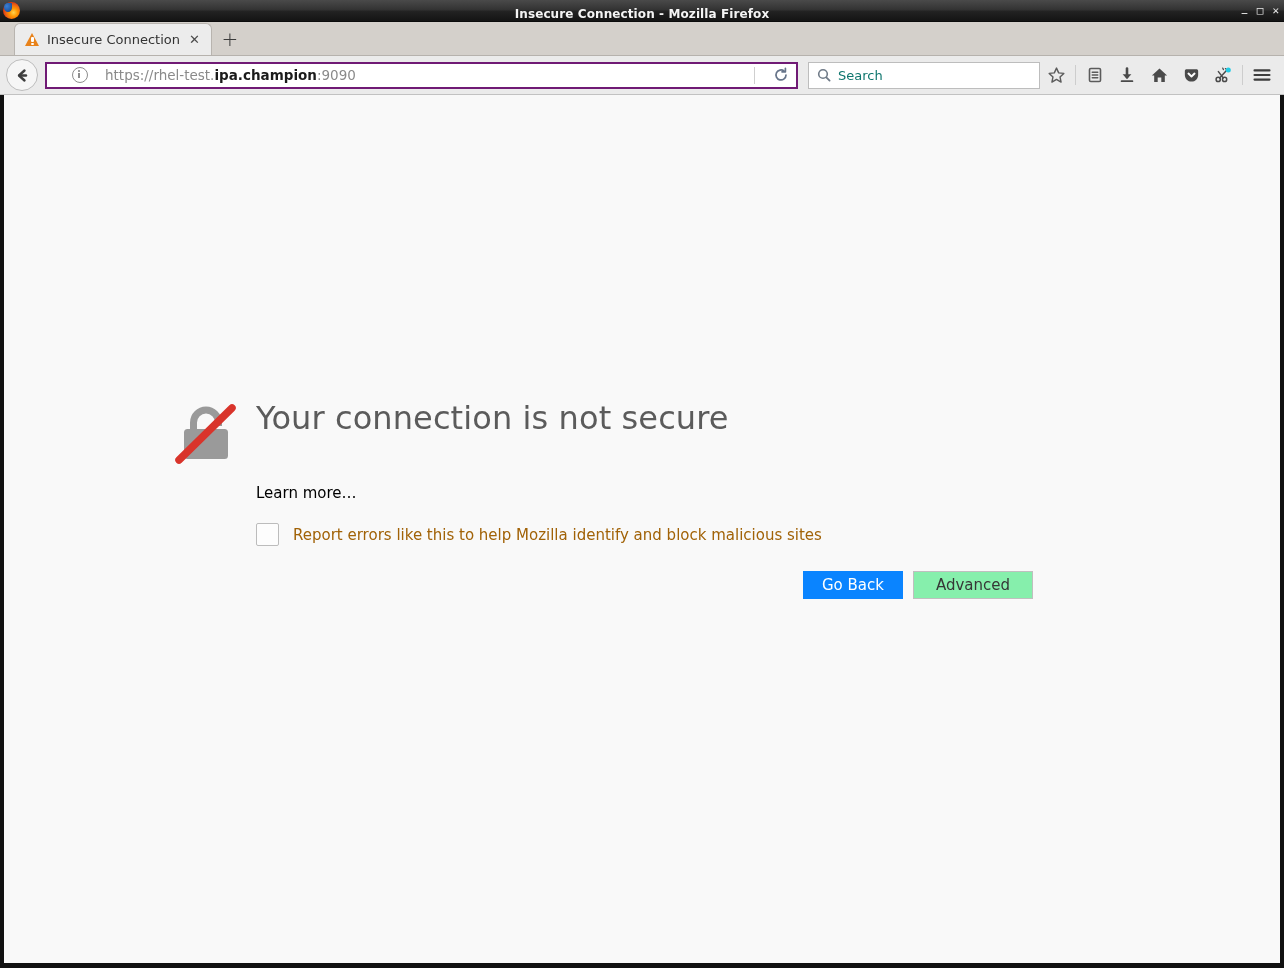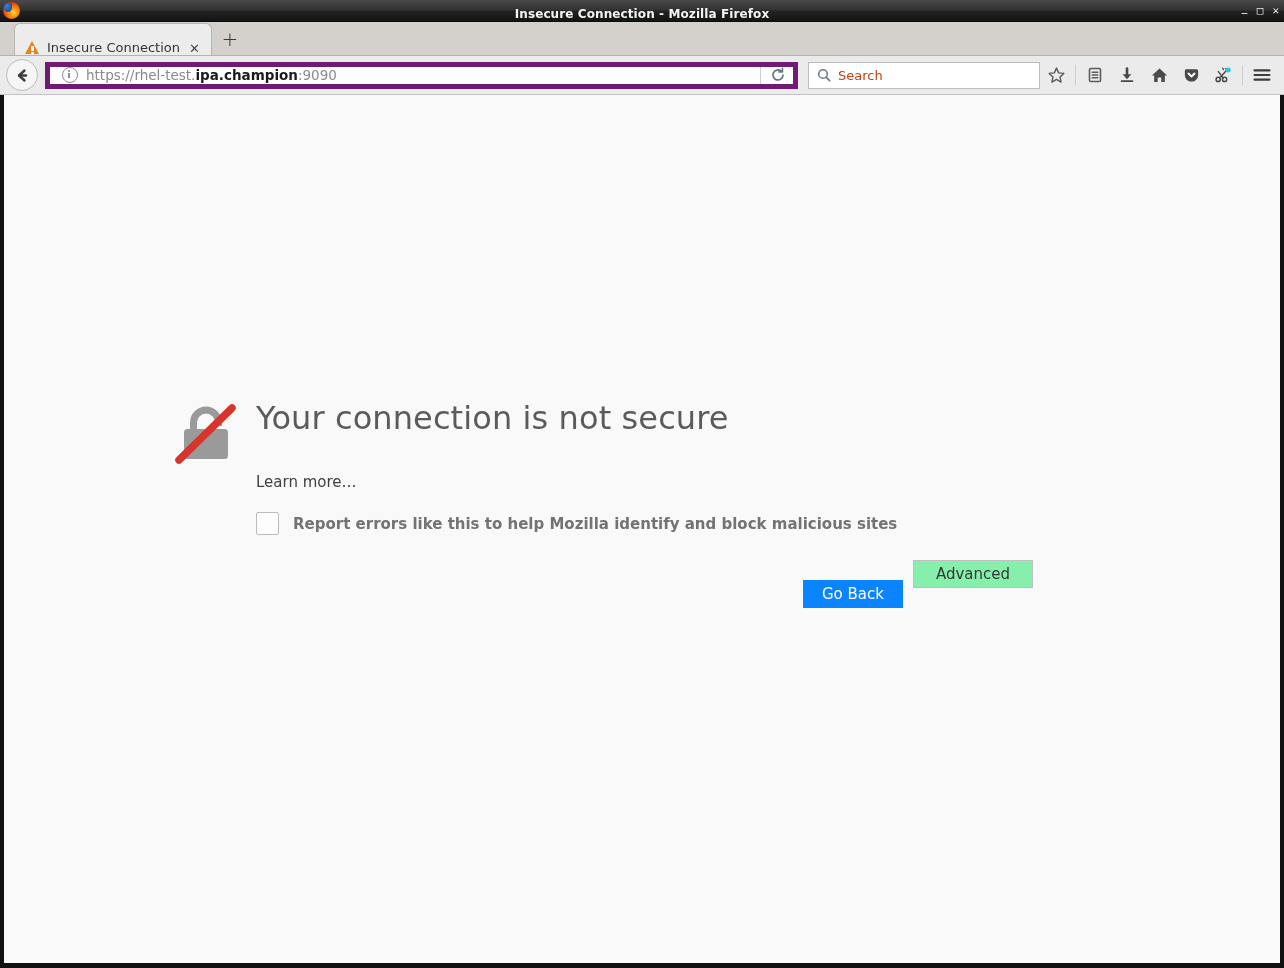--- a/index.html
+++ b/index.html
@@ -97,21 +97,21 @@
     position: relative;
   }
   .tab {
     width: 198px;
     height: 32px;
     background: #ececec;
     border: 1px solid #b8b4af;
     border-bottom: none;
     border-radius: 6px 6px 0 0;
     display: flex;
-    align-items: flex-end;
+    align-items: center;
     padding: 0 8px 0 10px;
     box-sizing: border-box;
     position: relative;
   }
   .warn-icon {
     width: 15px; height: 14px;
     flex: 0 0 15px;
     position: relative;
     margin-right: 7px;
   }
@@ -193,26 +193,27 @@
     align-items: center;
     justify-content: center;
     margin-right: 7px;
     flex: 0 0 30px;
   }
 
   .urlbar {
     flex: 1 1 auto;
     height: 27px;
     background: #fff;
-    border: 5px solid #701a75;
-    display: flex;
-    align-items: center;
-    box-sizing: border-box;
-    padding-left: 12px;
+    border: 2px solid #701a75;
+    display: flex;
+    align-items: center;
+    box-sizing: border-box;
+    padding-left: 25px;
     min-width: 0;
+    gap: 9px;
   }
   .info-icon {
     width: 14px; height: 14px;
     border: 1.3px solid #8d8d8d;
     border-radius: 50%;
     flex: 0 0 14px;
     position: relative;
     margin-right: 8px;
   }
   .info-icon::before {
@@ -264,21 +265,21 @@
     border: 1px solid #bdbdbd;
     margin-left: 10px;
     display: flex;
     align-items: center;
     padding-left: 8px;
     box-sizing: border-box;
     flex: 0 0 232px;
   }
   .search-ph {
     font-size: 13px;
-    color: #c2410c;
+    color: #0f766e;
     margin-left: 7px;
   }
 
   .toolsep {
     width: 1px;
     height: 20px;
     background: #cdcdcd;
     margin: 0 3px;
     flex: 0 0 1px;
   }
@@ -325,43 +326,42 @@
   }
   .err-p {
     font-size: 15px;
     line-height: 19px;
     color: #38444d;
     margin: 22px 0 0 0;
   }
   .err-link {
     display: inline-block;
     font-size: 15px;
-    color: #404040;
-    margin-top: 8px;
+    color: #000000;
+    margin-top: 19px;
     text-decoration: none;
     cursor: pointer;
   }
   .checkrow {
     display: flex;
     align-items: center;
     margin-top: 21px;
   }
   .checkbox {
     width: 21px;
     height: 21px;
     border: 1px solid #bcbcbc;
     background: #fdfdfd;
     border-radius: 2px;
     flex: 0 0 21px;
   }
   .check-label {
     font-size: 15px;
-    color: #737373;
+    color: #a16207;
     margin-left: 14px;
-    font-weight: bold;
   }
   .btnrow {
     display: flex;
     justify-content: flex-end;
     margin-top: 25px;
     width: 777px;
   }
   .btn {
     height: 28px;
     font-size: 15px;
@@ -369,21 +369,20 @@
     align-items: center;
     justify-content: center;
     box-sizing: border-box;
     cursor: pointer;
   }
   .btn-primary {
     background: #0a84ff;
     color: #fff;
     border: 1px solid #0a84ff;
     padding: 0 18px;
-    margin-top: 20px;
   }
   .btn-secondary {
     background: #86efac;
     color: #363636;
     border: 1px solid #bfbfbf;
     padding: 0 22px;
     margin-left: 10px;
   }
 </style>
 </head>

